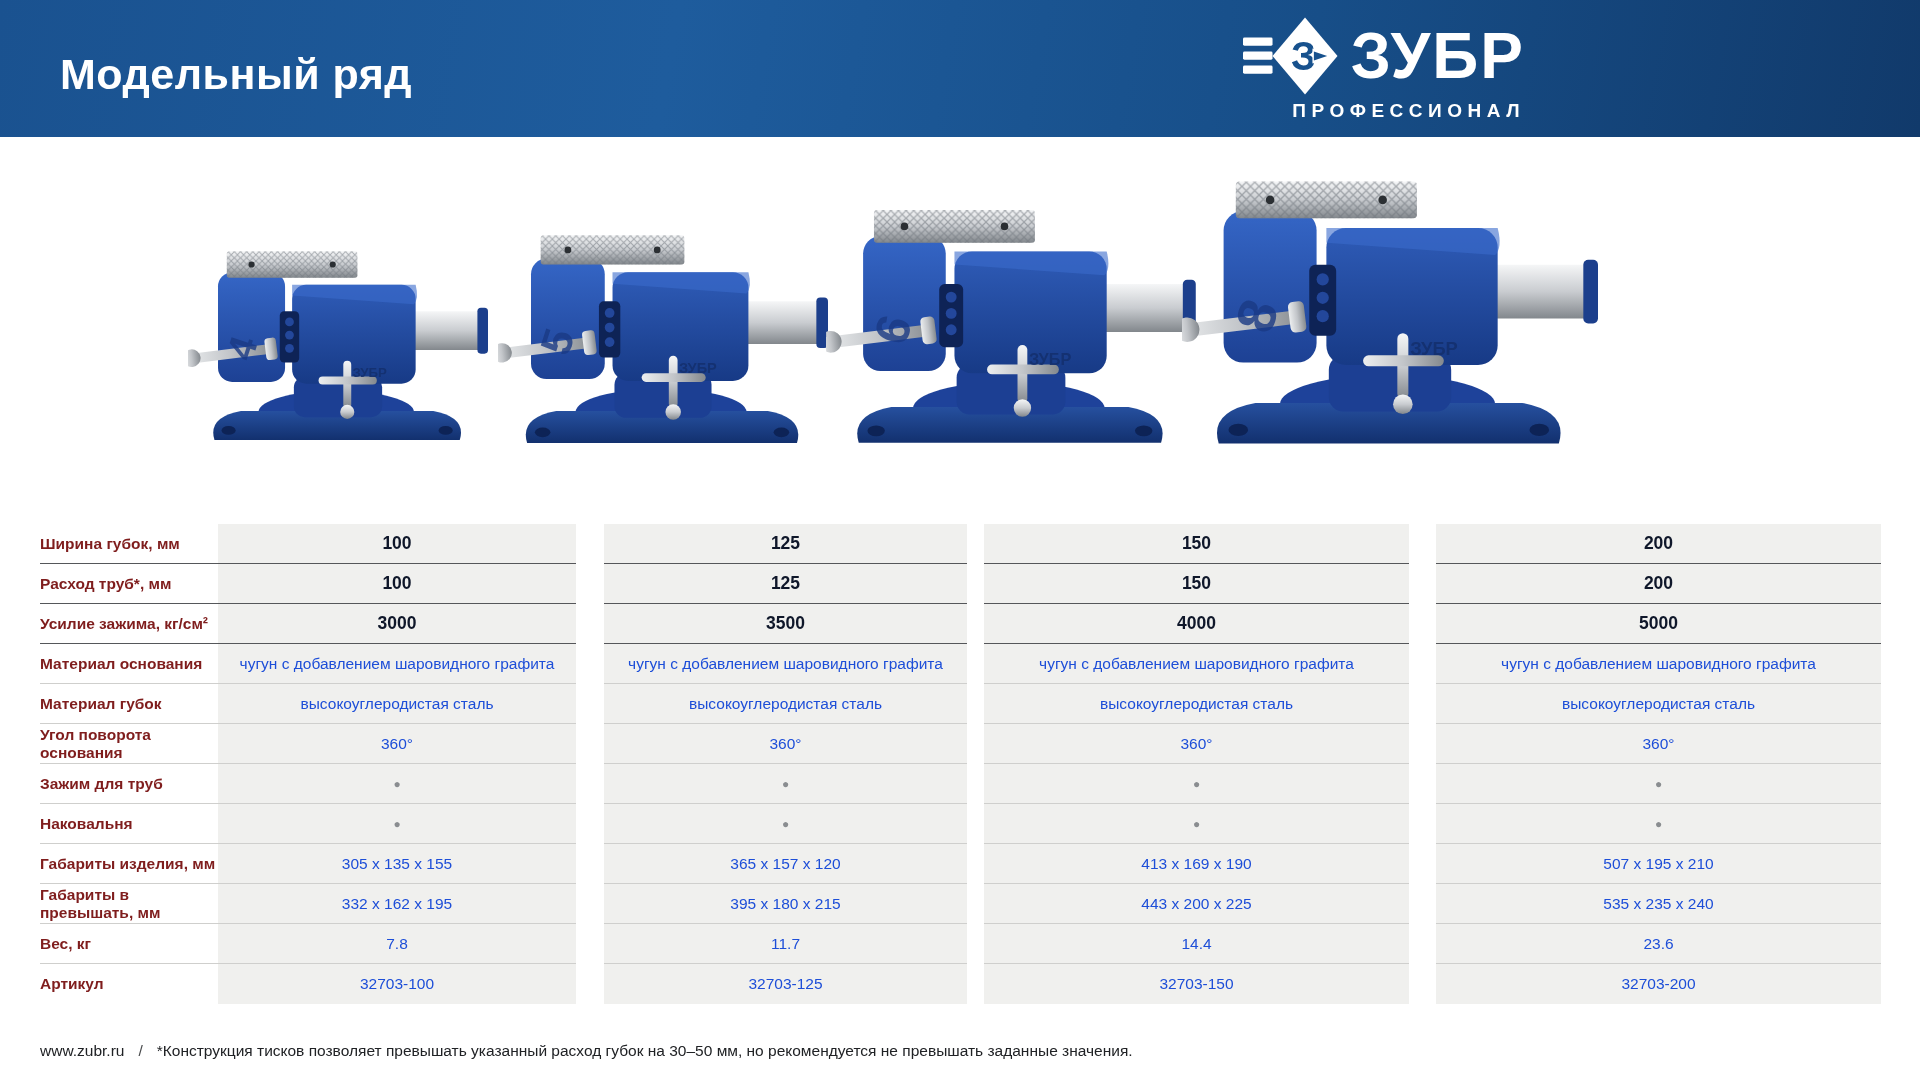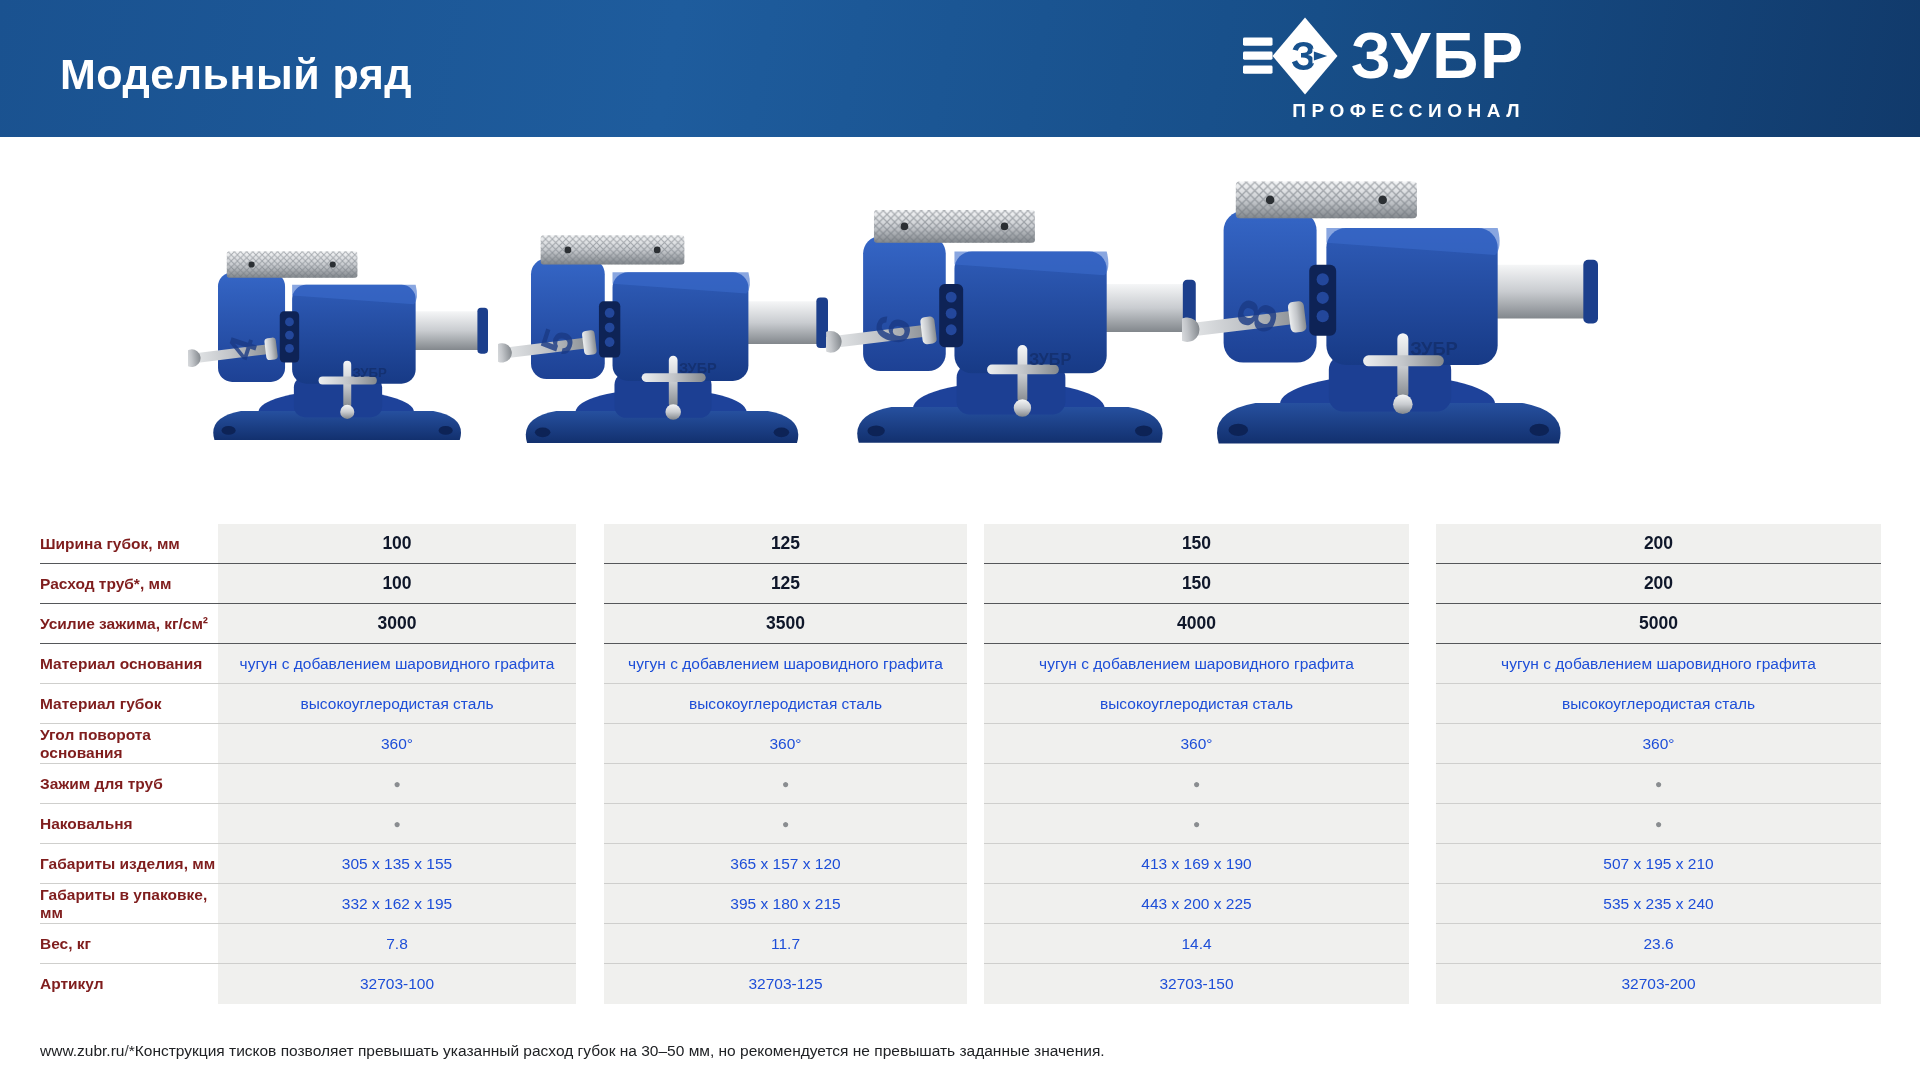--- a/index.html
+++ b/index.html
@@ -33,21 +33,21 @@
           font-size:15.5px;font-weight:bold;color:#7f1d1d;}
   .tcell{display:flex;align-items:center;justify-content:center;background:#f0f0ee;
          border-bottom:1px solid #cfcfcd;font-size:15.5px;color:#1d4ed8;}
   .gapcell{background:#ffffff;}
   .dark .tlabel,.dark .tcell{border-bottom-color:#55575a;}
   .bold .tcell{font-weight:bold;font-size:17.5px;color:#0f172a;}
   .dot-cell{font-size:12px;color:#8a8d90;}
   .last .tlabel,.last .tcell{border-bottom:none;}
 
   
-  .foot{position:absolute;left:40px;top:1042px;display:flex;align-items:baseline;
+  .foot{position:absolute;left:40px;top:1042px;display:flex;align-items:baseline;gap:14px;
         font-size:15.5px;color:#202225;}
   .foot .sep{color:#4a4c4e;}
 </style>
 </head>
 <body>
 
 <div class="stage">
 
   <header class="hdr">
     <h1>Модельный ряд</h1>
@@ -162,21 +162,21 @@
   <section class="spec">
       <div class="trow bold dark" style="display: contents;"><div class="tlabel">Ширина губок, мм</div><div class="tcell">100</div><div class="gapcell"></div><div class="tcell">125</div><div class="gapcell"></div><div class="tcell">150</div><div class="gapcell"></div><div class="tcell">200</div></div>
       <div class="trow bold dark" style="display: contents;"><div class="tlabel">Расход труб*, мм</div><div class="tcell">100</div><div class="gapcell"></div><div class="tcell">125</div><div class="gapcell"></div><div class="tcell">150</div><div class="gapcell"></div><div class="tcell">200</div></div>
       <div class="trow bold dark" style="display: contents;"><div class="tlabel">Усилие зажима, кг/см²</div><div class="tcell">3000</div><div class="gapcell"></div><div class="tcell">3500</div><div class="gapcell"></div><div class="tcell">4000</div><div class="gapcell"></div><div class="tcell">5000</div></div>
       <div class="trow" style="display: contents;"><div class="tlabel">Материал основания</div><div class="tcell">чугун с добавлением шаровидного графита</div><div class="gapcell"></div><div class="tcell">чугун с добавлением шаровидного графита</div><div class="gapcell"></div><div class="tcell">чугун с добавлением шаровидного графита</div><div class="gapcell"></div><div class="tcell">чугун с добавлением шаровидного графита</div></div>
       <div class="trow" style="display: contents;"><div class="tlabel">Материал губок</div><div class="tcell">высокоуглеродистая сталь</div><div class="gapcell"></div><div class="tcell">высокоуглеродистая сталь</div><div class="gapcell"></div><div class="tcell">высокоуглеродистая сталь</div><div class="gapcell"></div><div class="tcell">высокоуглеродистая сталь</div></div>
       <div class="trow" style="display: contents;"><div class="tlabel">Угол поворота основания</div><div class="tcell">360°</div><div class="gapcell"></div><div class="tcell">360°</div><div class="gapcell"></div><div class="tcell">360°</div><div class="gapcell"></div><div class="tcell">360°</div></div>
       <div class="trow" style="display: contents;"><div class="tlabel">Зажим для труб</div><div class="tcell dot-cell">●</div><div class="gapcell"></div><div class="tcell dot-cell">●</div><div class="gapcell"></div><div class="tcell dot-cell">●</div><div class="gapcell"></div><div class="tcell dot-cell">●</div></div>
       <div class="trow" style="display: contents;"><div class="tlabel">Наковальня</div><div class="tcell dot-cell">●</div><div class="gapcell"></div><div class="tcell dot-cell">●</div><div class="gapcell"></div><div class="tcell dot-cell">●</div><div class="gapcell"></div><div class="tcell dot-cell">●</div></div>
       <div class="trow" style="display: contents;"><div class="tlabel">Габариты изделия, мм</div><div class="tcell">305 x 135 x 155</div><div class="gapcell"></div><div class="tcell">365 x 157 x 120</div><div class="gapcell"></div><div class="tcell">413 x 169 x 190</div><div class="gapcell"></div><div class="tcell">507 x 195 x 210</div></div>
-      <div class="trow" style="display: contents;"><div class="tlabel">Габариты в упаковке, мм</div><div class="tcell">332 x 162 x 195</div><div class="gapcell"></div><div class="tcell">395 x 180 x 215</div><div class="gapcell"></div><div class="tcell">443 x 200 x 225</div><div class="gapcell"></div><div class="tcell">535 x 235 x 240</div></div>
+      <div class="trow" style="display: contents;"><div class="tlabel">Габариты в превышать, мм</div><div class="tcell">332 x 162 x 195</div><div class="gapcell"></div><div class="tcell">395 x 180 x 215</div><div class="gapcell"></div><div class="tcell">443 x 200 x 225</div><div class="gapcell"></div><div class="tcell">535 x 235 x 240</div></div>
       <div class="trow" style="display: contents;"><div class="tlabel">Вес, кг</div><div class="tcell">7.8</div><div class="gapcell"></div><div class="tcell">11.7</div><div class="gapcell"></div><div class="tcell">14.4</div><div class="gapcell"></div><div class="tcell">23.6</div></div>
       <div class="trow last" style="display: contents;"><div class="tlabel">Артикул</div><div class="tcell">32703-100</div><div class="gapcell"></div><div class="tcell">32703-125</div><div class="gapcell"></div><div class="tcell">32703-150</div><div class="gapcell"></div><div class="tcell">32703-200</div></div>
     </section>
 
   <footer class="foot">
     <span>www.zubr.ru</span>
     <span class="sep">/</span>
     <span>*Конструкция тисков позволяет превышать указанный расход губок на 30–50 мм, но рекомендуется не превышать заданные значения.</span>
   </footer>
 

